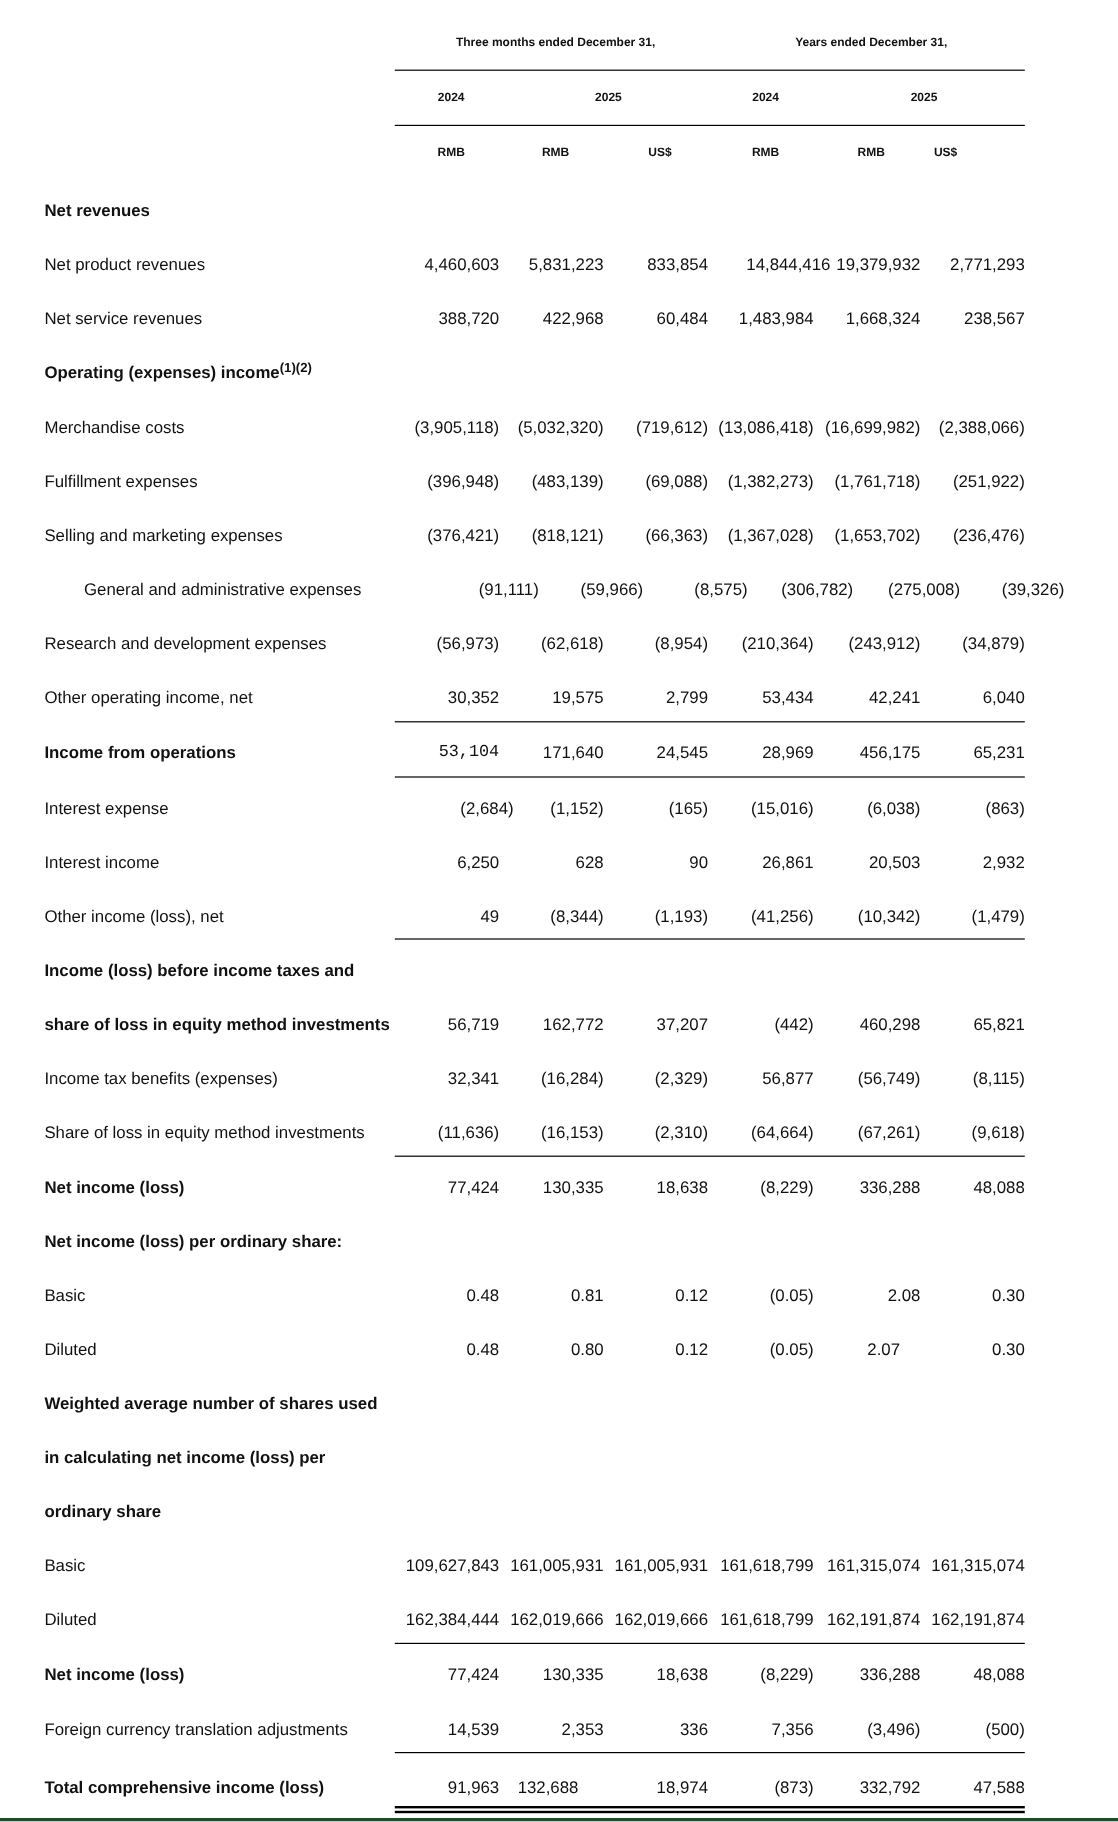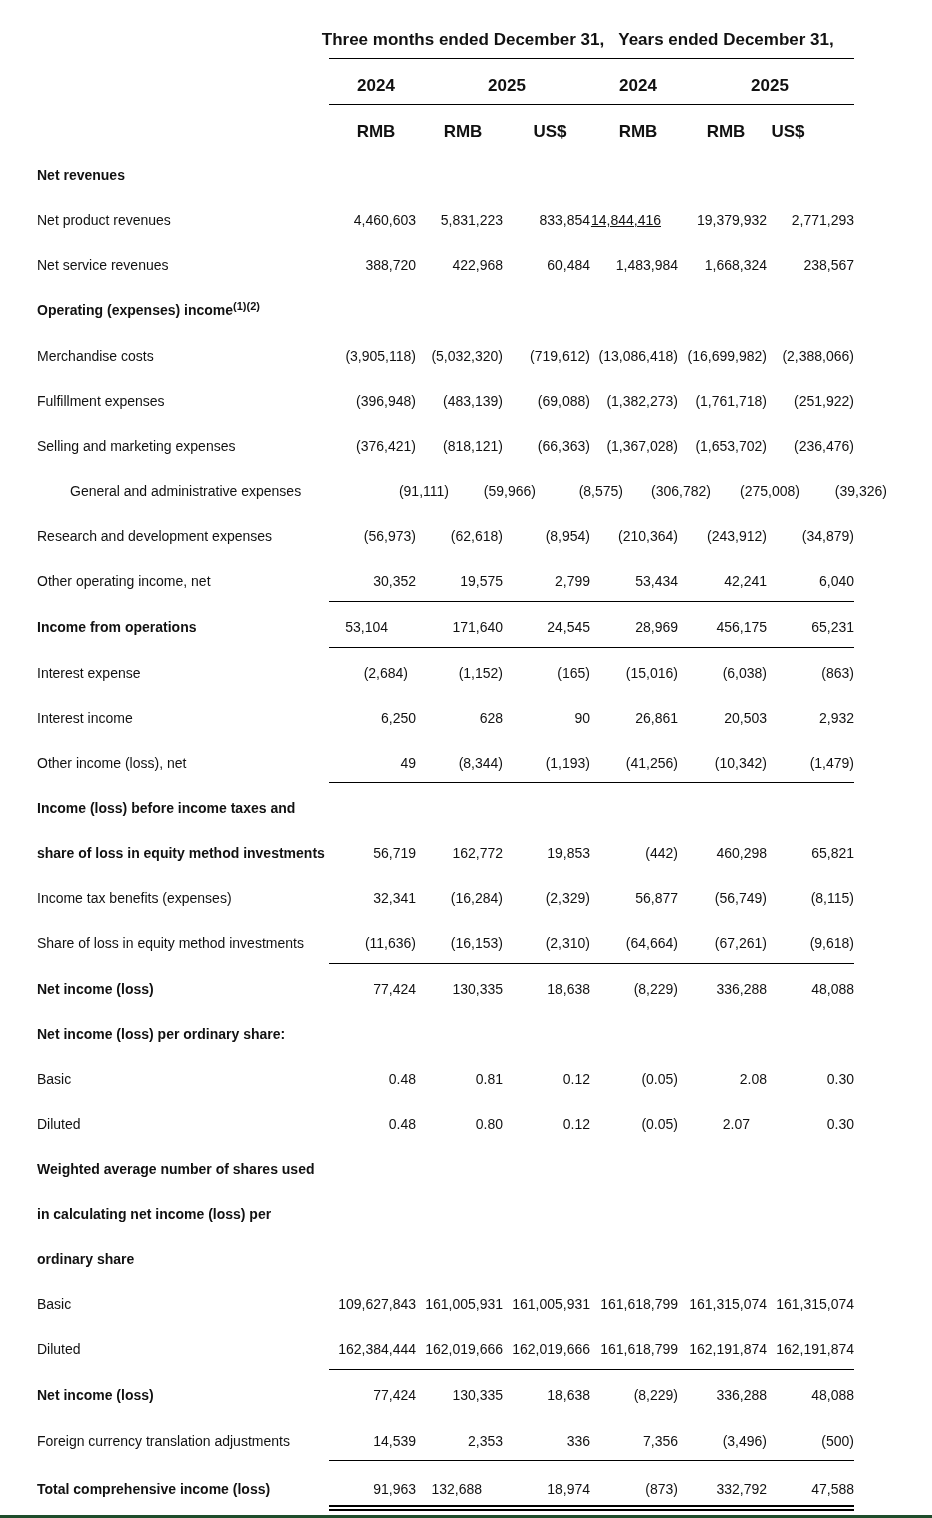--- a/index.html
+++ b/index.html
@@ -1,18 +1,18 @@
 <!DOCTYPE html>
 <html><head>
 <meta charset="utf-8">
 <style>
   html, body { margin: 0; padding: 0; background: #ffffff; }
   body { width: 932px; height: 1518px; position: relative; overflow: hidden;
          font-family: "Liberation Sans", "DejaVu Sans", sans-serif; color: #111; }
-  .hdr { position: absolute; font-size: 17px; font-weight: bold; white-space: nowrap; }
+  .hdr { position: absolute; font-size: 10px; font-weight: bold; white-space: nowrap; }
   .hdr.c { transform: translateX(-50%); text-align: center; }
   .rule { position: absolute; left: 329px; width: 525px; height: 0; border-top: 1px solid #000; }
   .row { position: absolute; left: 0; width: 932px; height: 20px; font-size: 14px; }
   .row .lbl { position: absolute; left: 37px; top: 0; white-space: nowrap; }
   .row.bold .lbl { font-weight: bold; }
   .row .lbl sup { font-size: 11px; font-weight: bold; vertical-align: 5px; line-height: 0; }
   .row .v { position: absolute; top: 0; text-align: right; white-space: nowrap; }
   .dbl { position: absolute; left: 329px; width: 525px; height: 2px; border-top: 2px solid #000; border-bottom: 2px solid #000; }
   .footer-bar { position: absolute; left: 0; bottom: 0; width: 932px; height: 3px; background: #1e4d2b; }
 </style>
@@ -38,21 +38,21 @@
 
 <div id="table-body">
     <div class="row bold" style="top: 167px;">
       <span class="lbl">Net revenues</span>
     </div>
     <div class="row" style="top: 212px;">
       <span class="lbl">Net product revenues</span>
       <span class="v" style="right: 516px;">4,460,603</span>
       <span class="v" style="right: 429px;">5,831,223</span>
       <span class="v" style="right: 342px;">833,854</span>
-      <span class="v" style="right: 271px; text-decoration: underline;">14,844,416</span>
+      <span class="v" style="right: 240px;">14,844,416</span>
       <span class="v" style="right: 165px;">19,379,932</span>
       <span class="v" style="right: 78px;">2,771,293</span>
     </div>
     <div class="row" style="top: 257px;">
       <span class="lbl">Net service revenues</span>
       <span class="v" style="right: 516px;">388,720</span>
       <span class="v" style="right: 429px;">422,968</span>
       <span class="v" style="right: 342px;">60,484</span>
       <span class="v" style="right: 254px;">1,483,984</span>
       <span class="v" style="right: 165px;">1,668,324</span>
@@ -110,30 +110,30 @@
       <span class="lbl">Other operating income, net</span>
       <span class="v" style="right: 516px;">30,352</span>
       <span class="v" style="right: 429px;">19,575</span>
       <span class="v" style="right: 342px;">2,799</span>
       <span class="v" style="right: 254px;">53,434</span>
       <span class="v" style="right: 165px;">42,241</span>
       <span class="v" style="right: 78px;">6,040</span>
     </div>
     <div class="row bold" style="top: 619px;">
       <span class="lbl">Income from operations</span>
-      <span class="v" style="right: 544px;">53,104</span>
+      <span class="v" style="right: 516px; font-family: Liberation Mono, monospace;">53,104</span>
       <span class="v" style="right: 429px;">171,640</span>
       <span class="v" style="right: 342px;">24,545</span>
       <span class="v" style="right: 254px;">28,969</span>
       <span class="v" style="right: 165px;">456,175</span>
       <span class="v" style="right: 78px;">65,231</span>
     </div>
     <div class="row" style="top: 665px;">
       <span class="lbl">Interest expense</span>
-      <span class="v" style="right: 524px; margin-left: 43px;">(2,684)</span>
+      <span class="v" style="right: 504px; margin-left: 43px;">(2,684)</span>
       <span class="v" style="right: 429px;">(1,152)</span>
       <span class="v" style="right: 342px;">(165)</span>
       <span class="v" style="right: 254px;">(15,016)</span>
       <span class="v" style="right: 165px;">(6,038)</span>
       <span class="v" style="right: 78px;">(863)</span>
     </div>
     <div class="row" style="top: 710px;">
       <span class="lbl">Interest income</span>
       <span class="v" style="right: 516px;">6,250</span>
       <span class="v" style="right: 429px;">628</span>
@@ -151,21 +151,21 @@
       <span class="v" style="right: 165px;">(10,342)</span>
       <span class="v" style="right: 78px;">(1,479)</span>
     </div>
     <div class="row bold" style="top: 800px;">
       <span class="lbl">Income (loss) before income taxes and</span>
     </div>
     <div class="row bold" style="top: 845px;">
       <span class="lbl">share of loss in equity method investments</span>
       <span class="v" style="right: 516px;">56,719</span>
       <span class="v" style="right: 429px;">162,772</span>
-      <span class="v" style="right: 342px;">19,853</span>
+      <span class="v" style="right: 342px;">37,207</span>
       <span class="v" style="right: 254px;">(442)</span>
       <span class="v" style="right: 165px;">460,298</span>
       <span class="v" style="right: 78px;">65,821</span>
     </div>
     <div class="row" style="top: 890px;">
       <span class="lbl">Income tax benefits (expenses)</span>
       <span class="v" style="right: 516px;">32,341</span>
       <span class="v" style="right: 429px;">(16,284)</span>
       <span class="v" style="right: 342px;">(2,329)</span>
       <span class="v" style="right: 254px;">56,877</span>

